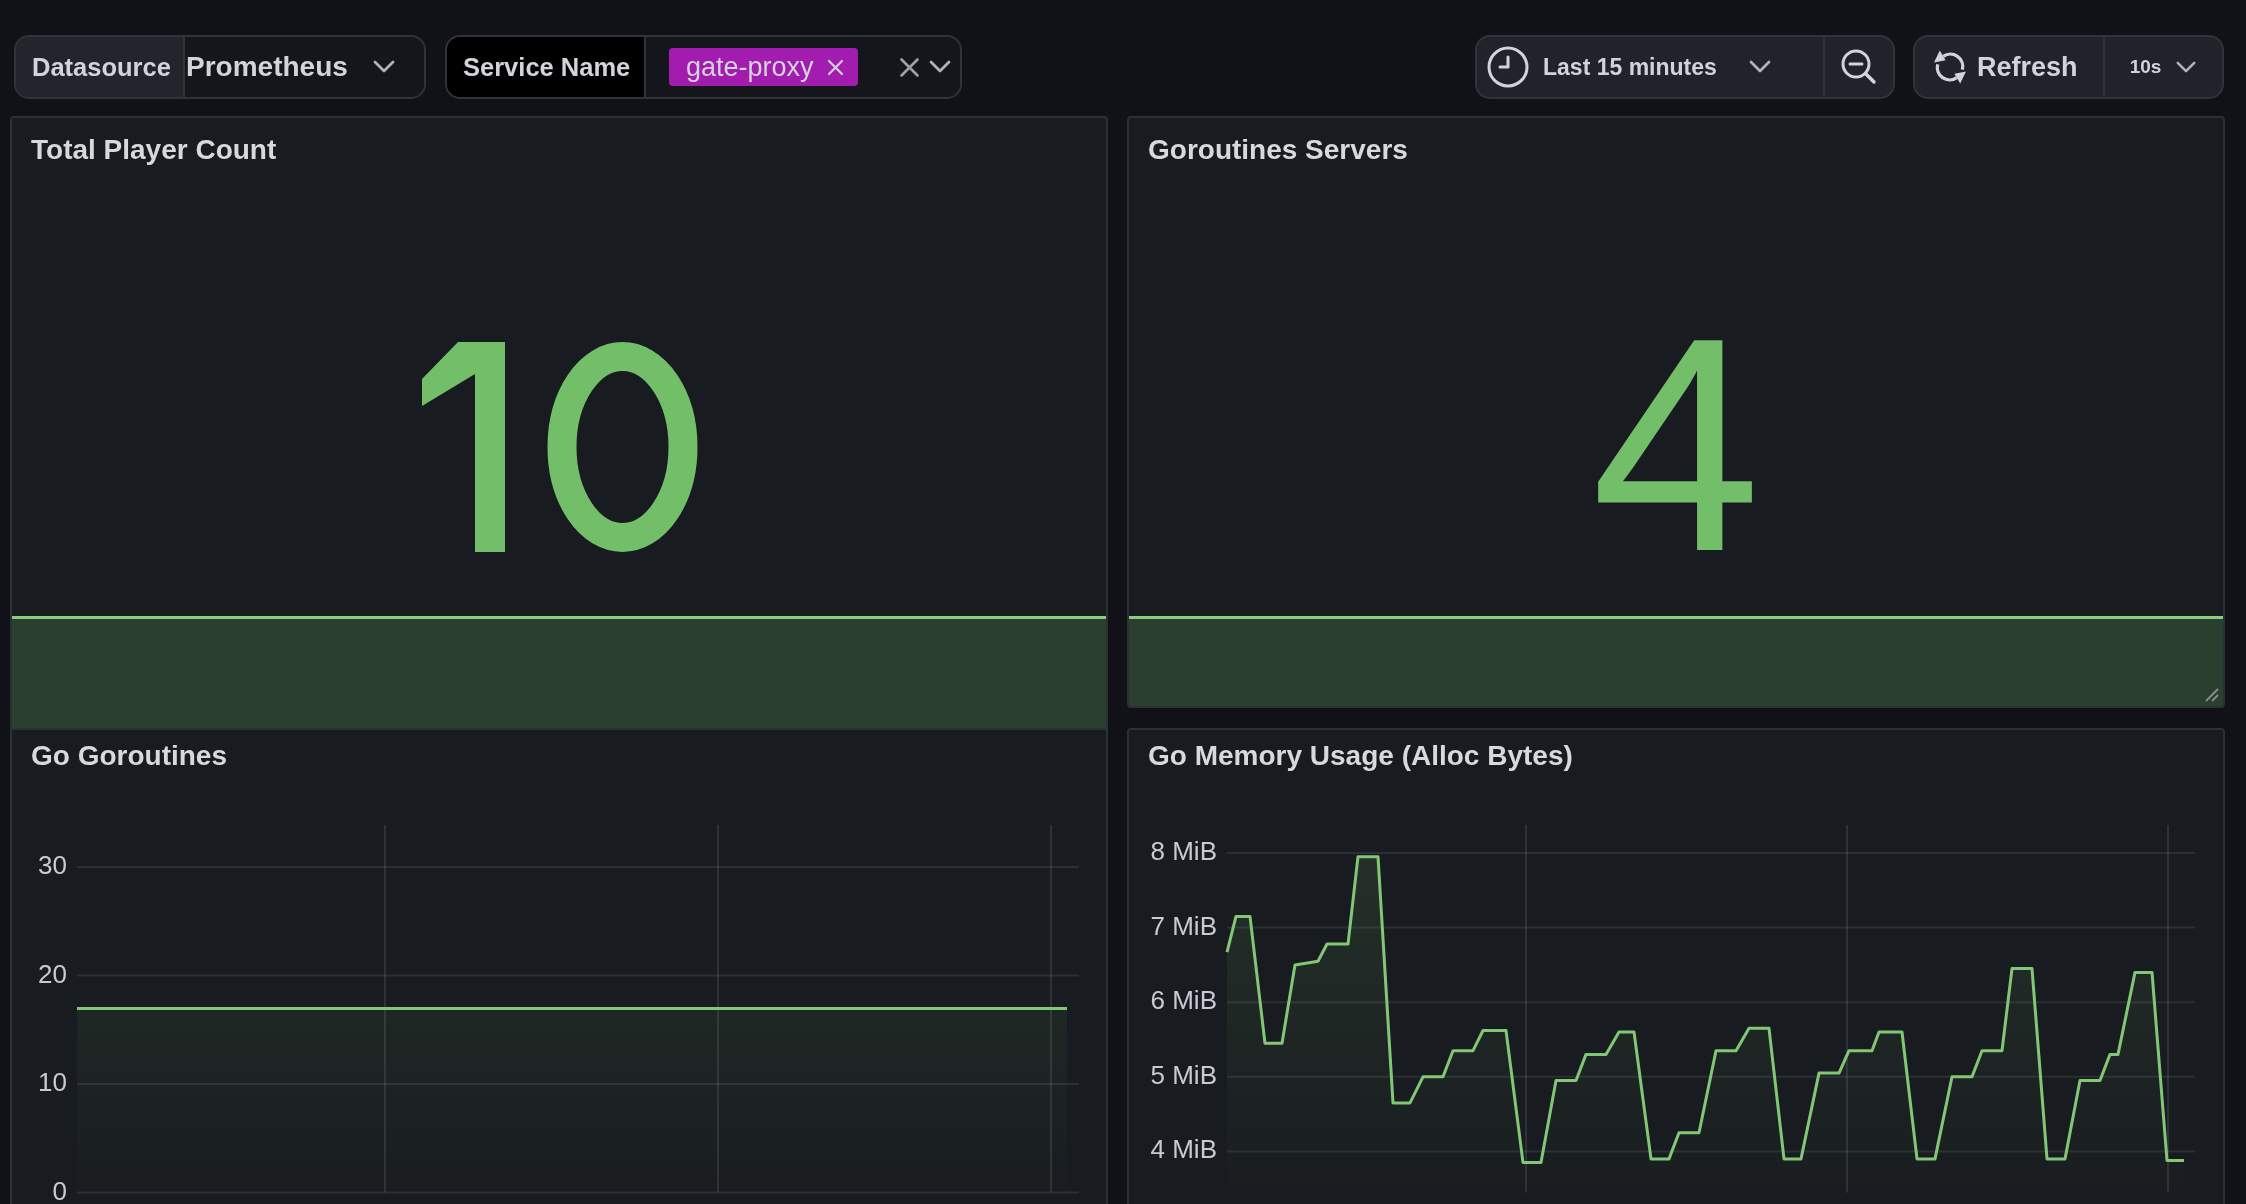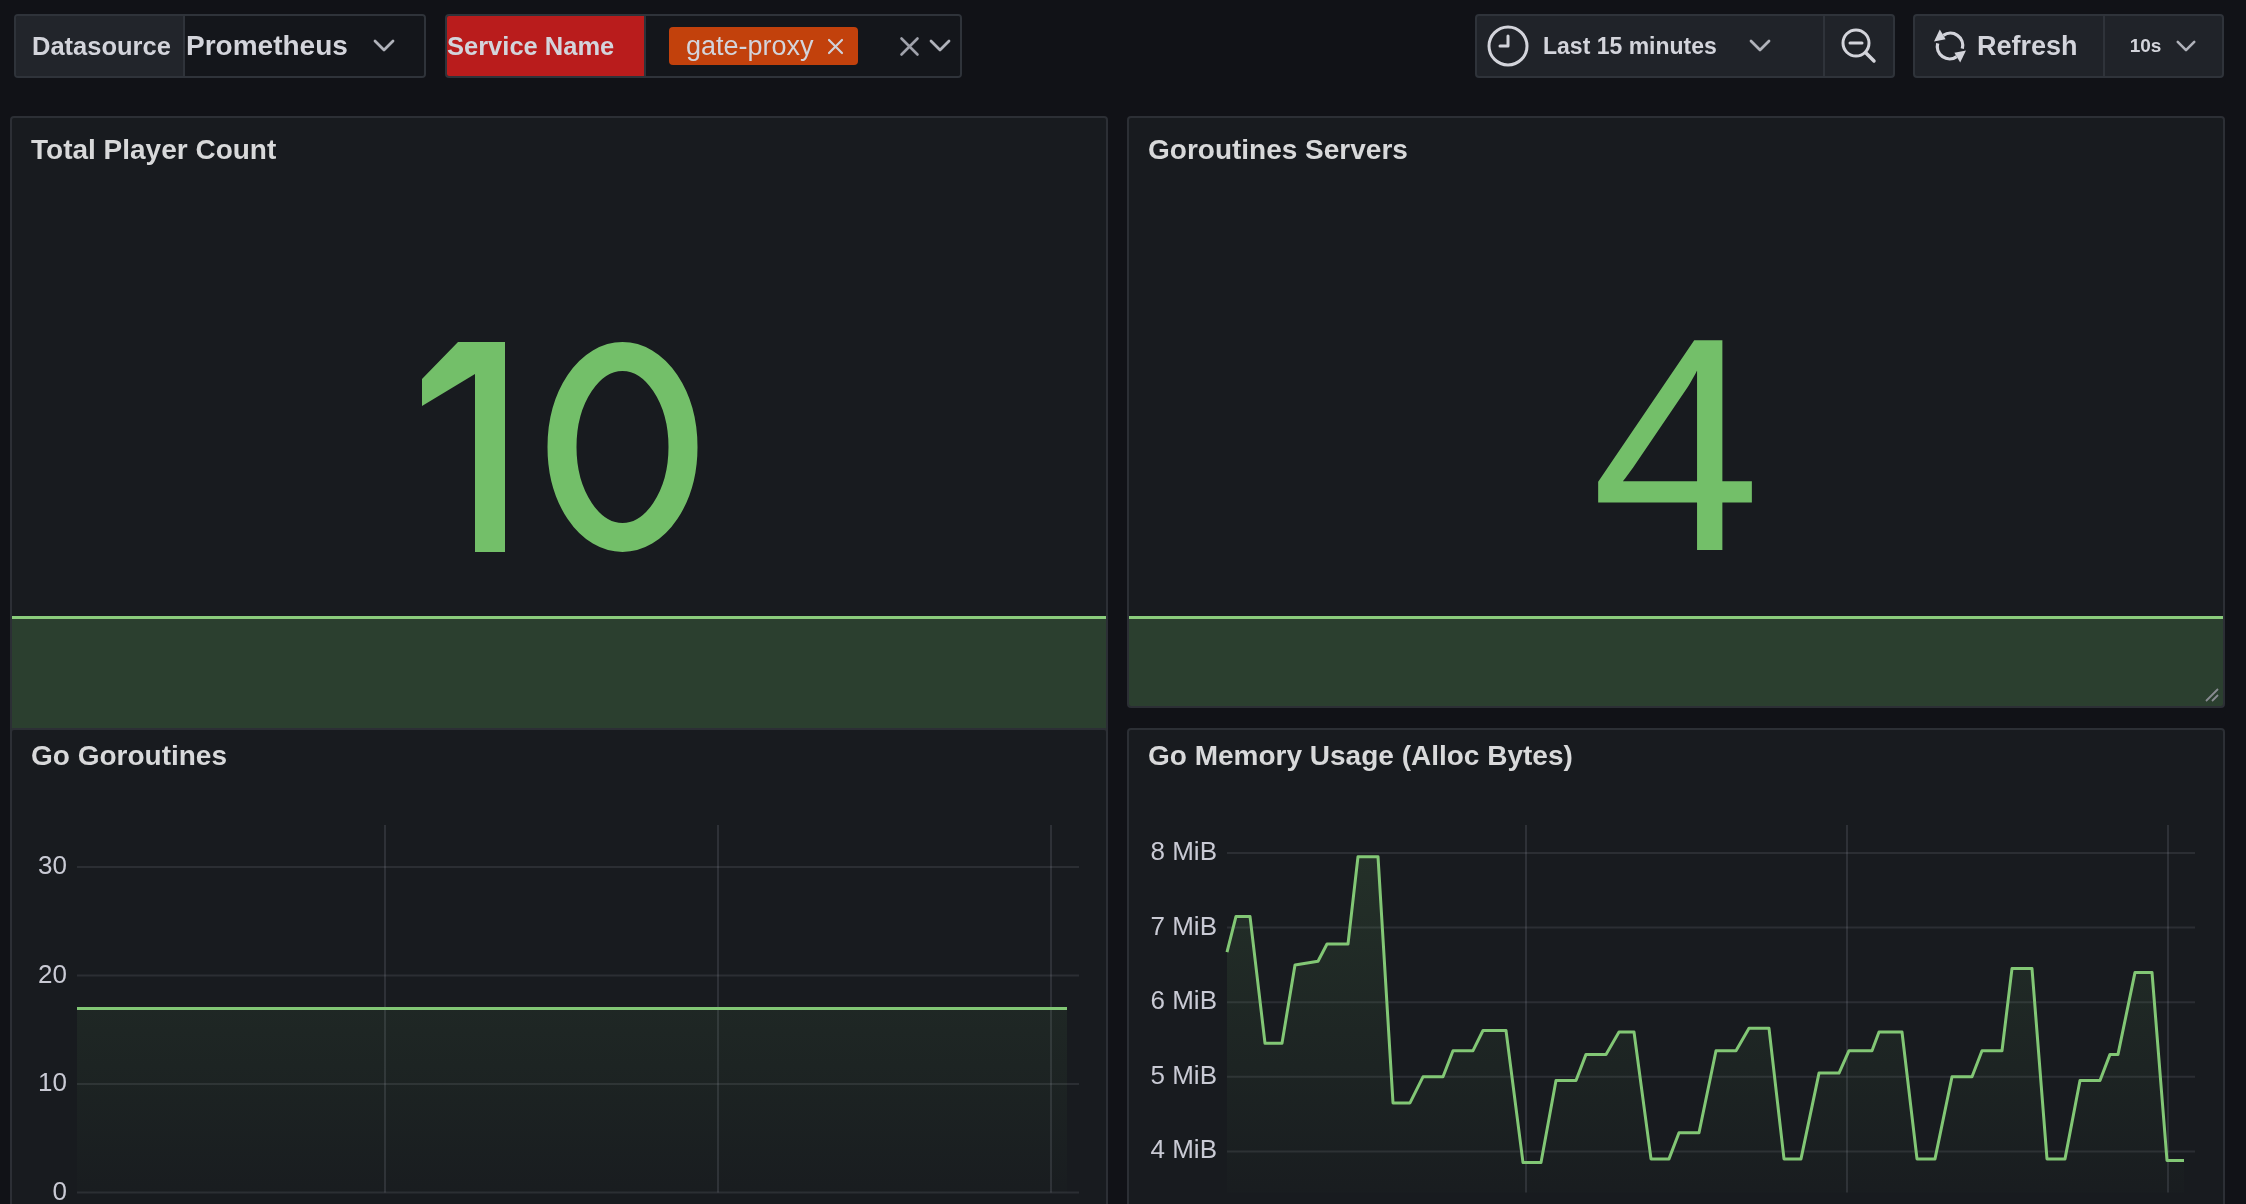--- a/index.html
+++ b/index.html
@@ -1,16 +1,16 @@
 <!DOCTYPE html>
 <html><head><meta charset="utf-8"><style>
 *{margin:0;padding:0;box-sizing:border-box}
 html,body{width:2246px;height:1204px;background:#111217;font-family:"Liberation Sans",sans-serif;overflow:hidden}
 body{position:relative;color:#ccccdc}
-.grp{position:absolute;top:14px;height:64px;background:#202329;border:2px solid #2f333a;border-radius:4px;display:flex;align-items:stretch;overflow:hidden}
+.grp{position:absolute;top:35px;height:64px;background:#202329;border:2px solid #2f333a;border-radius:15px;display:flex;align-items:stretch;overflow:hidden}
 .cell{display:flex;align-items:center;font-size:25.5px;font-weight:700;color:#d3d4db;white-space:nowrap}
 .dark{background:#14161b}
 .div{border-left:2px solid #2f333a}
 .panel{position:absolute;background:#181b1f;border:2px solid #2c2f35;border-radius:4px;overflow:hidden}
 .ptitle{position:absolute;left:19px;font-size:28px;font-weight:700;color:#d8d9da}
 .bignum{position:absolute;left:0;right:0;text-align:center;color:#73bf69;font-weight:400;line-height:1}
 .spark-line{position:absolute;left:0;right:0;height:3px;background:#8bcd7c}
 .spark-fill{position:absolute;left:0;right:0;background:rgba(115,191,105,0.22)}
 svg{position:absolute;left:0;top:0}
 .hg{stroke:rgba(204,204,220,0.11);stroke-width:2}
@@ -23,23 +23,23 @@
 <div class="grp" style="left:14px;width:412px">
   <div class="cell" style="width:167px;padding-left:16px;background:#22252b">Datasource</div>
   <div class="cell dark div" style="flex:1;padding-left:1px;font-size:28px">Prometheus
     <svg width="24" height="14" viewBox="0 0 24 14" style="position:static;margin-left:24px">
         <path d="M3 2 L12 11 L21 2" stroke="#b0b2ba" stroke-width="2.8" fill="none" stroke-linecap="round" stroke-linejoin="round"></path>
       </svg>
   </div>
 </div>
 
 <div class="grp" style="left:445px;width:517px">
-  <div class="cell" style="width:197px;padding-left:0;background:#b91c1c">Service Name</div>
+  <div class="cell" style="width:197px;padding-left:16px;background:#000000">Service Name</div>
   <div class="cell dark div" style="flex:1;padding-left:23px">
-    <span style="display:inline-flex;align-items:center;height:38px;background:#c2410c;border-radius:4px;padding:0 14px 0 17px;font-weight:400;font-size:27px">gate-proxy
+    <span style="display:inline-flex;align-items:center;height:38px;background:#a21caf;border-radius:4px;padding:0 14px 0 17px;font-weight:400;font-size:27px">gate-proxy
       <svg width="17" height="17" viewBox="0 0 17 17" style="position:static;margin-left:13px">
           <path d="M2 2 L15 15 M15 2 L2 15" stroke="#cfd0d9" stroke-width="2.2" fill="none" stroke-linecap="round"></path>
         </svg>
     </span>
     <svg width="21" height="21" viewBox="0 0 21 21" style="position:static;margin-left:41px">
         <path d="M2.5 2.5 L18.5 18.5 M18.5 2.5 L2.5 18.5" stroke="#9fa1aa" stroke-width="2.6" fill="none" stroke-linecap="round"></path>
       </svg>
     <svg width="24" height="14" viewBox="0 0 24 14" style="position:static;margin-left:8px">
         <path d="M3 2 L12 11 L21 2" stroke="#b0b2ba" stroke-width="2.8" fill="none" stroke-linecap="round" stroke-linejoin="round"></path>
       </svg>

